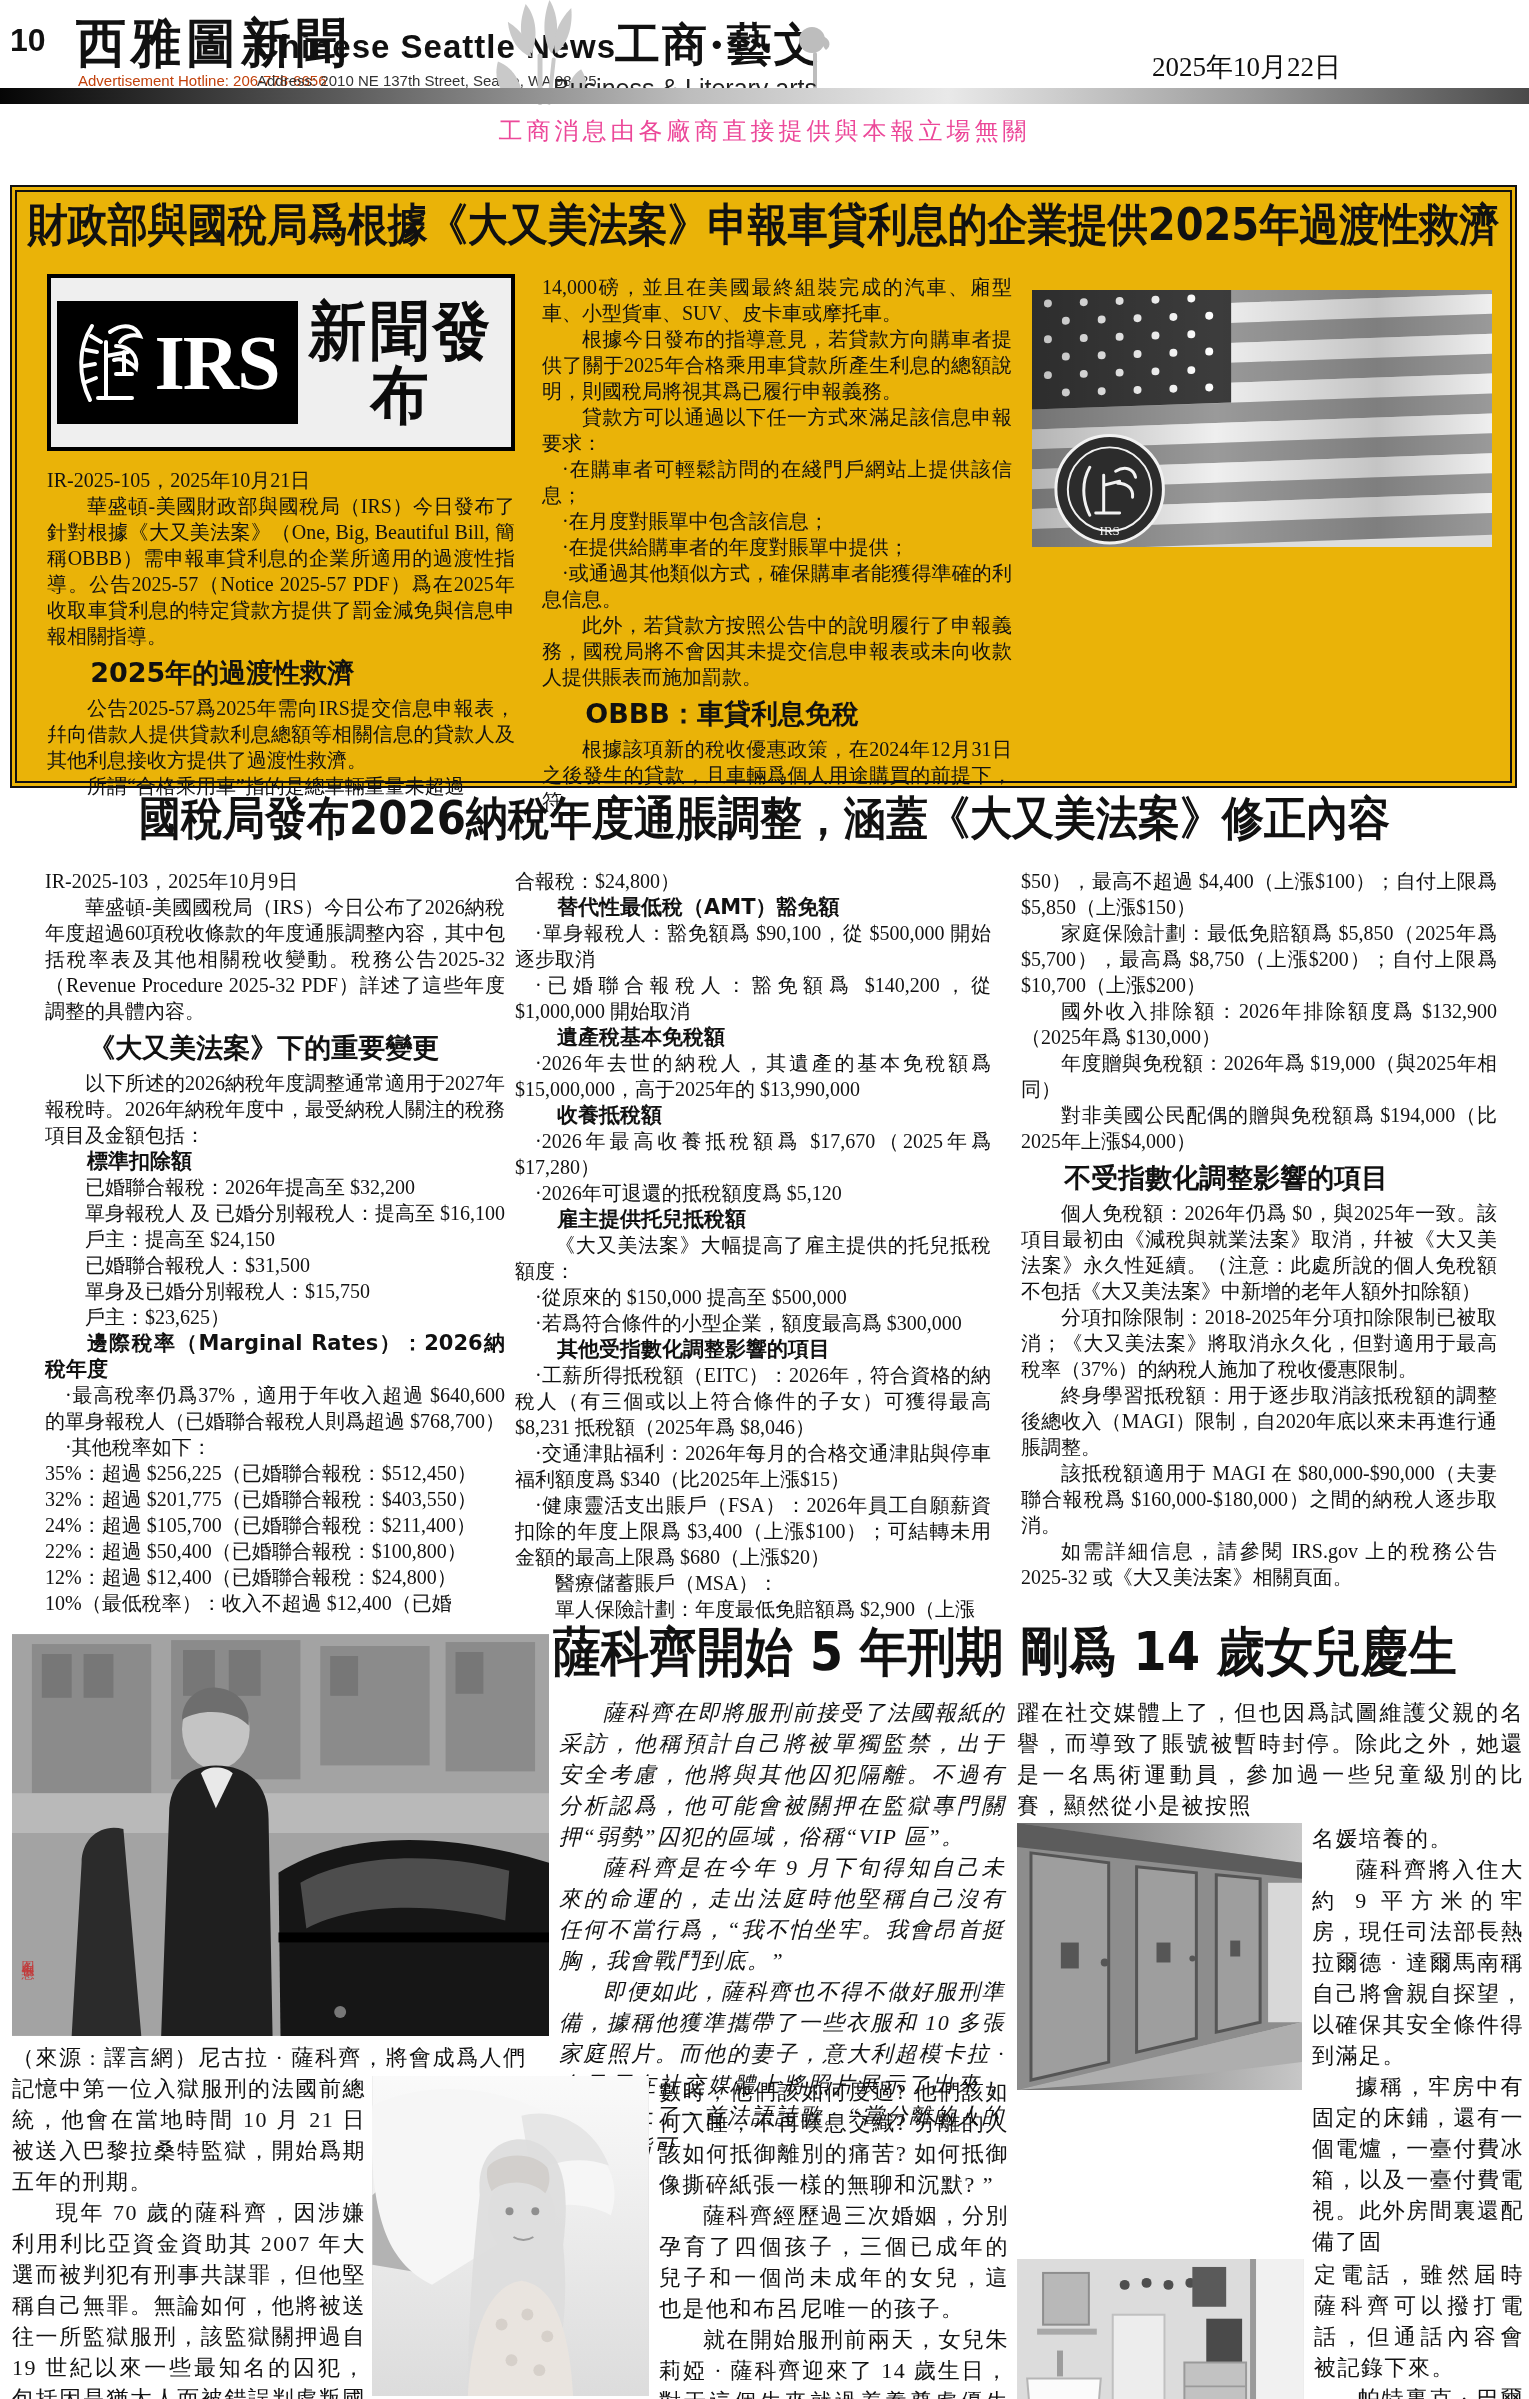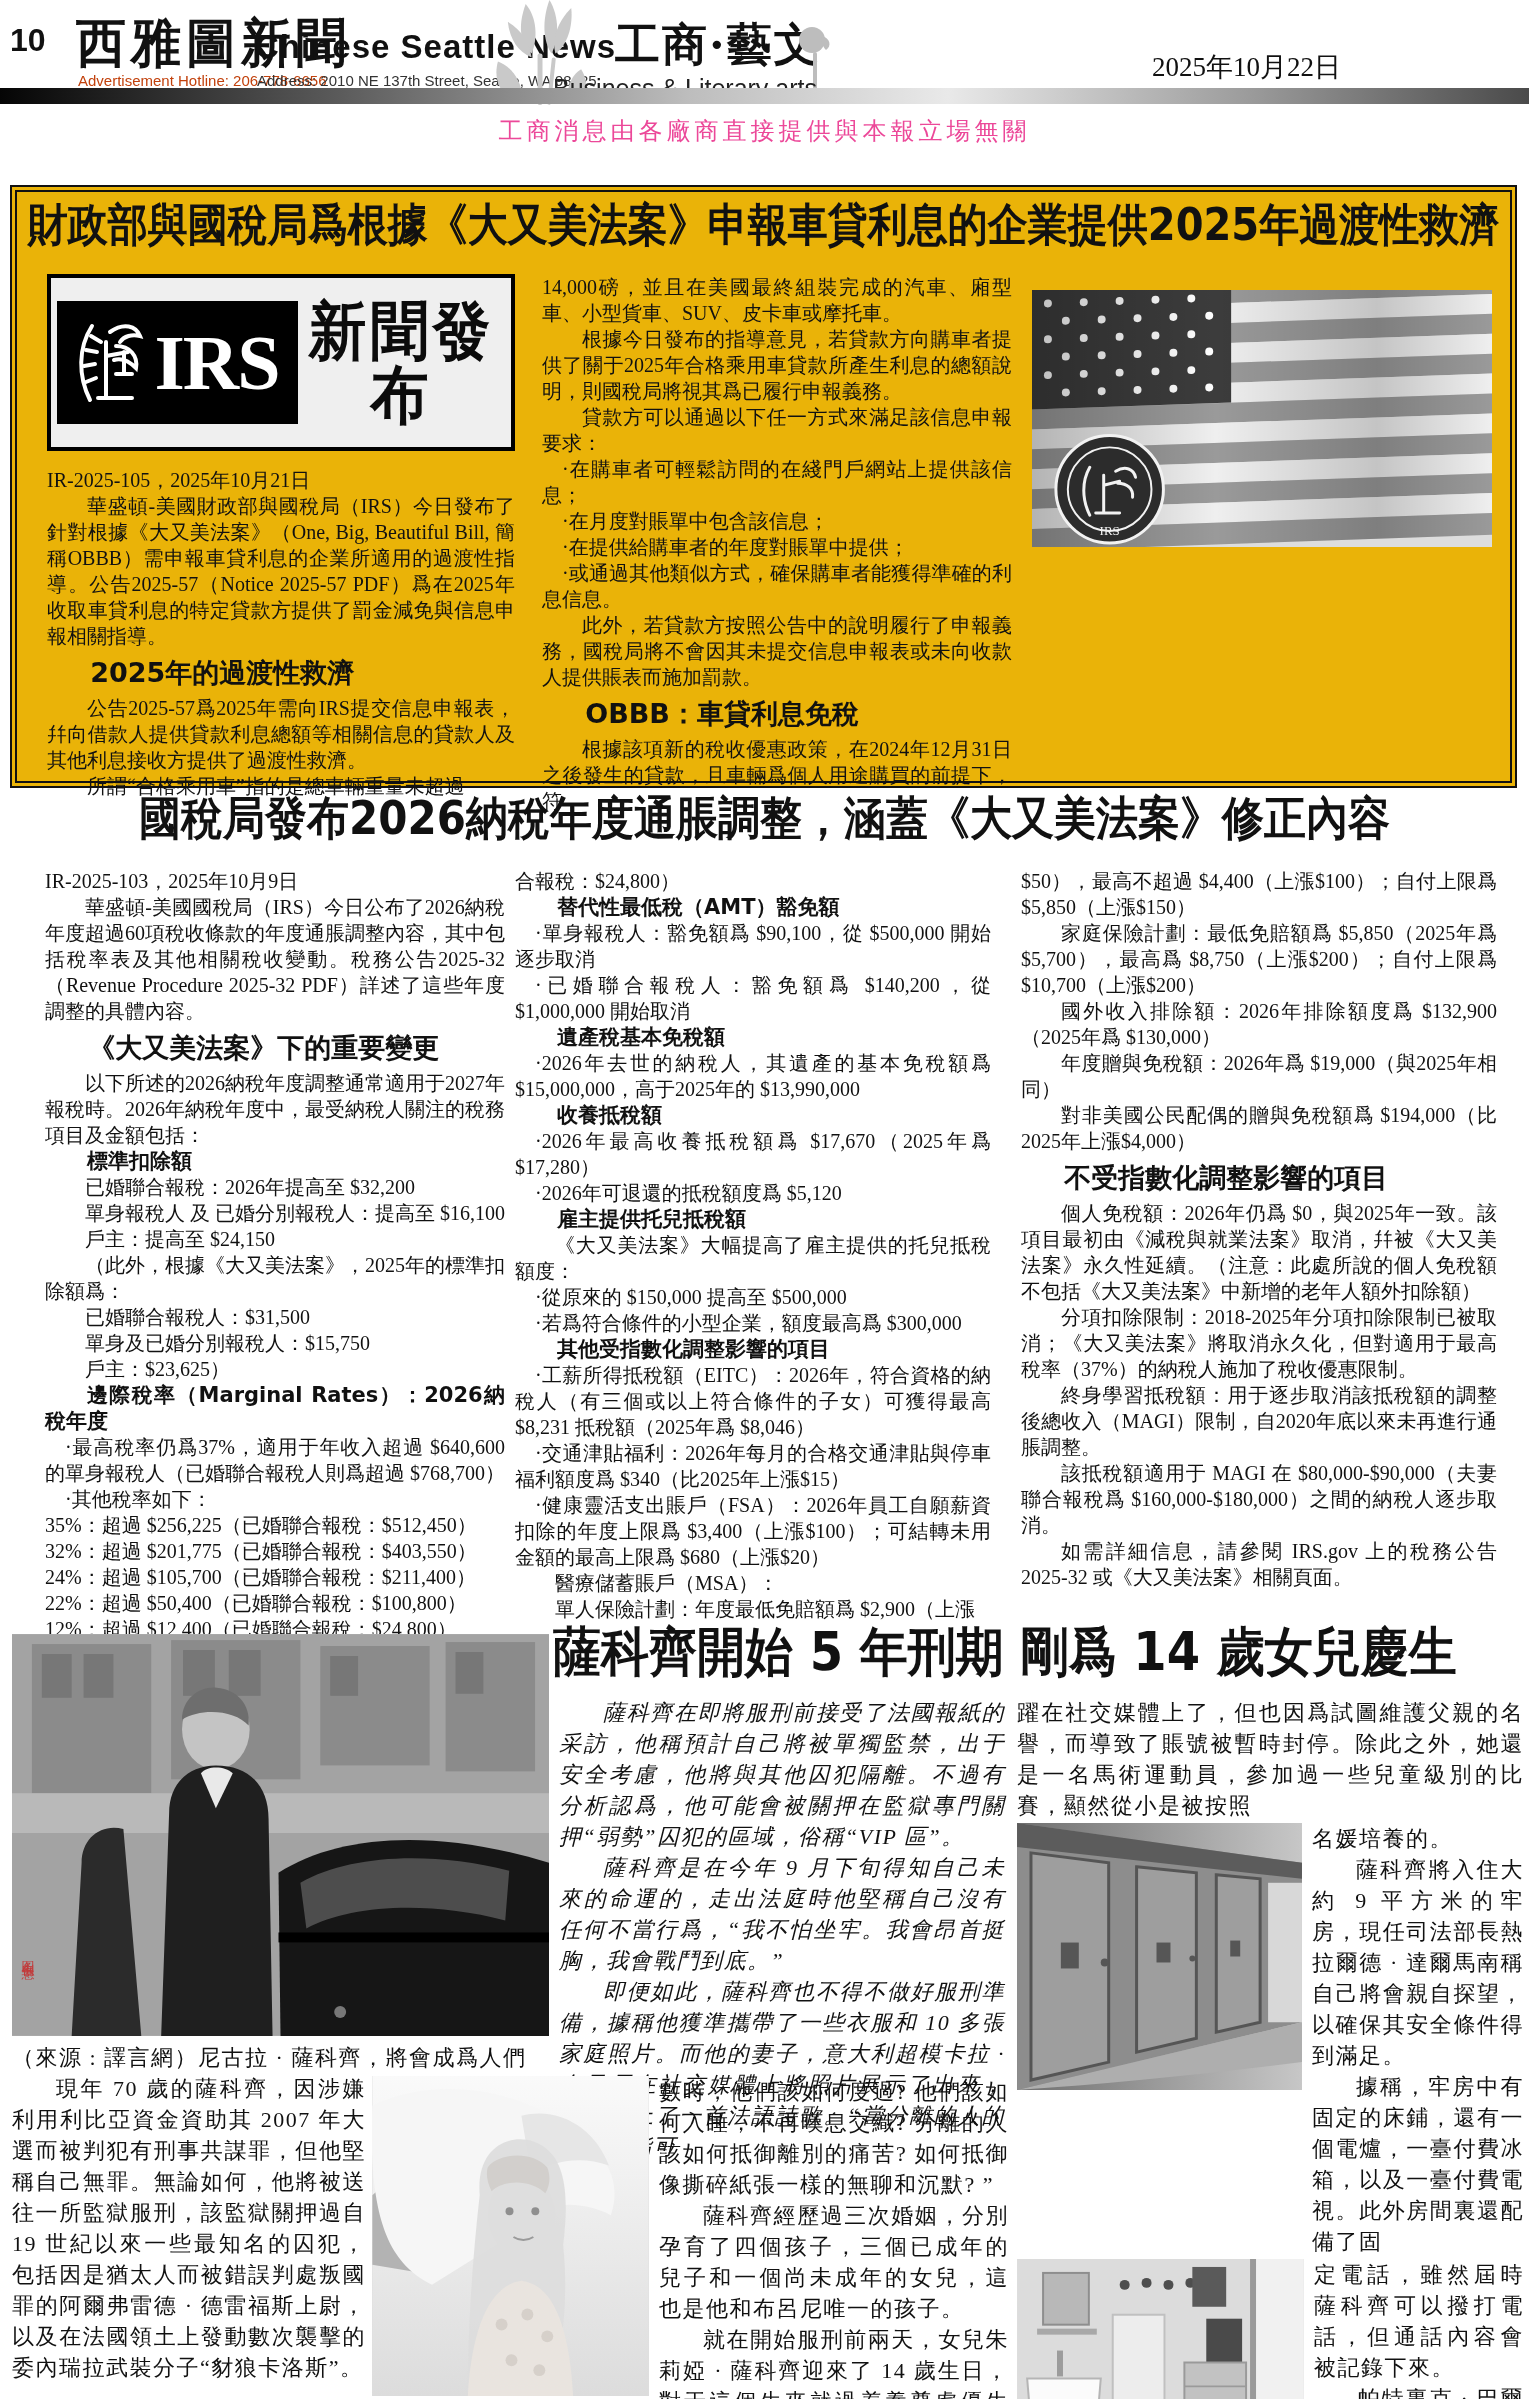--- a/index.html
+++ b/index.html
@@ -229,21 +229,20 @@
 <div class="a2col" id="a2c1">
     <div>
       <div class="blk blk-l">IR-2025-103，2025年10月9日</div>
       <div class="blk blk-p">華盛頓-美國國稅局（IRS）今日公布了2026納稅年度超過60項稅收條款的年度通脹調整內容，其中包括稅率表及其他相關稅收變動。稅務公告2025-32（Revenue Procedure 2025-32 PDF）詳述了這些年度調整的具體內容。</div>
       <div class="blk blk-h">《大又美法案》下的重要變更</div>
       <div class="blk blk-p">以下所述的2026納稅年度調整通常適用于2027年報稅時。2026年納稅年度中，最受納稅人關注的稅務項目及金額包括：</div>
       <div class="blk blk-s">標準扣除額</div>
       <div class="blk blk-p">已婚聯合報稅：2026年提高至 $32,200</div>
       <div class="blk blk-p">單身報稅人 及 已婚分別報稅人：提高至 $16,100</div>
       <div class="blk blk-p">戶主：提高至 $24,150</div>
-      <div class="blk blk-p">（此外，根據《大又美法案》，2025年的標準扣除額爲：</div>
       <div class="blk blk-p">已婚聯合報稅人：$31,500</div>
       <div class="blk blk-p">單身及已婚分別報稅人：$15,750</div>
       <div class="blk blk-p">戶主：$23,625）</div>
       <div class="blk blk-s">邊際稅率（Marginal Rates）：2026納稅年度</div>
       <div class="blk blk-b">·最高稅率仍爲37%，適用于年收入超過 $640,600 的單身報稅人（已婚聯合報稅人則爲超過 $768,700）</div>
       <div class="blk blk-b">·其他稅率如下：</div>
       <div class="blk blk-l">35%：超過 $256,225（已婚聯合報稅：$512,450）</div>
       <div class="blk blk-l">32%：超過 $201,775（已婚聯合報稅：$403,550）</div>
       <div class="blk blk-l">24%：超過 $105,700（已婚聯合報稅：$211,400）</div>
       <div class="blk blk-l">22%：超過 $50,400（已婚聯合報稅：$100,800）</div>
@@ -319,20 +318,21 @@
     <path d="M290 250 C340 222 420 218 500 238 L496 288 C420 268 340 272 296 296 Z" fill="#4d4d4d"></path>
     <rect x="268" y="300" width="272" height="10" fill="#000"></rect>
     <circle cx="330" cy="380" r="6" fill="#777"></circle>
   </svg>
 </div>
 <div class="abs" id="wm">图虫创意</div>
 
 <div class="abs szcol" id="sz-left">
   <div>
       <div class="blk blk-w">（來源 : 譯言網）尼古拉 · 薩科齊，將會成爲人們</div>
+      <div class="blk blk-l">記憶中第一位入獄服刑的法國前總統，他會在當地時間 10 月 21 日被送入巴黎拉桑特監獄，開始爲期五年的刑期。</div>
       <div class="blk blk-p">現年 70 歲的薩科齊，因涉嫌利用利比亞資金資助其 2007 年大選而被判犯有刑事共謀罪，但他堅稱自己無罪。無論如何，他將被送往一所監獄服刑，該監獄關押過自 19 世紀以來一些最知名的囚犯，包括因是猶太人而被錯誤判處叛國罪的阿爾弗雷德 · 德雷福斯上尉，以及在法國領土上發動數次襲擊的委內瑞拉武裝分子“豺狼卡洛斯”。</div>
     </div>
 </div>
 
 <div class="abs szcol" id="sz-mid-top">
   <div>
       <div class="blk blk-p">薩科齊在即將服刑前接受了法國報紙的采訪，他稱預計自己將被單獨監禁，出于安全考慮，他將與其他囚犯隔離。不過有分析認爲，他可能會被關押在監獄專門關押“弱勢”囚犯的區域，俗稱“VIP 區”。</div>
       <div class="blk blk-p">薩科齊是在今年 9 月下旬得知自己未來的命運的，走出法庭時他堅稱自己沒有任何不當行爲，“我不怕坐牢。我會昂首挺胸，我會戰鬥到底。”</div>
       <div class="blk blk-p">即便如此，薩科齊也不得不做好服刑準備，據稱他獲準攜帶了一些衣服和 10 多張家庭照片。而他的妻子，意大利超模卡拉 · 布呂尼在社交媒體上將照片展示了出來，幷且附上了一首法語詩歌。“當分離的人的日子屈指可</div>
     </div>

